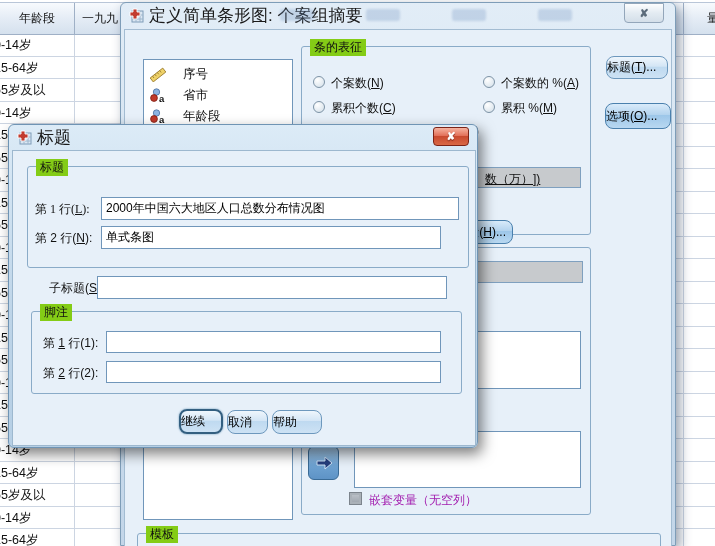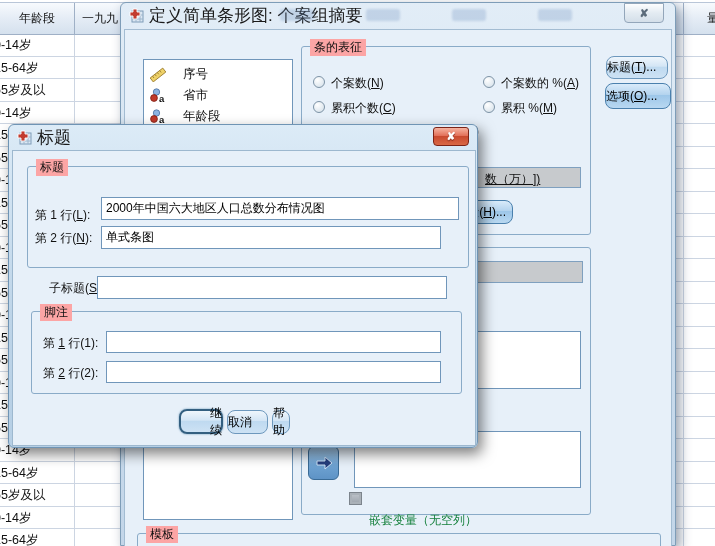--- a/index.html
+++ b/index.html
@@ -19,49 +19,49 @@
   .vline{position:absolute;top:34px;bottom:0;width:1px;background:#ccd5e2;}
   
   .dialog{position:absolute;border-radius:6px;}
   .frame{position:absolute;inset:0;border-radius:6px;border:1px solid #7e9db8;
     background:linear-gradient(#e2edf7,#c9dbec 60%,#c3d6e9);}
   .titlebar{position:absolute;left:0;top:0;right:0;height:26px;display:flex;align-items:center;
     padding-left:8px;gap:5px;}
   .titlebar .t-text{font-size:17px;color:#1a1a1a;white-space:nowrap;}
   .client{position:absolute;background:#e7f0f9;border:1px solid #a3bcd2;}
   .groupbox{position:absolute;border:1px solid #8aabc8;border-radius:3px;}
-  .gb-label{position:absolute;top:-8px;left:8px;background:#fca5a5;padding:0 4px;font-size:12px;white-space:nowrap;}
+  .gb-label{position:absolute;top:-8px;left:8px;background:#84cc16;padding:0 4px;font-size:12px;white-space:nowrap;}
   .txt{position:absolute;white-space:nowrap;font-size:12px;}
   .inputbox{position:absolute;background:#fff;border:1px solid #7096ba;font-size:12px;
     font-family:"Liberation Sans",sans-serif;padding:2px 4px;box-sizing:border-box;}
   .grayfield{position:absolute;background:#c7cacd;border:1px solid #7fa0bf;box-sizing:border-box;
     overflow:hidden;font-size:12px;line-height:18px;white-space:nowrap;}
   .btn{position:absolute;display:flex;align-items:center;
     background:linear-gradient(#eff6fc,#d3e5f5 45%,#bed9f0 46%,#cde2f4);
     border:1px solid #6d98bd;border-radius:8px;font-size:12px;color:#000;box-sizing:border-box;cursor:default;}
-  .btn.hl{background:linear-gradient(#d9ebfa,#b3d3ee 45%,#9cc6e9 46%,#b9d8f1);border-color:#4a80ad;}
+  .btn.hl{background:linear-gradient(#d9ebfa,#b3d3ee 45%,#9cc6e9 46%,#b9d8f1);border-color:#4a80ad;margin-top:20px;}
   .btn.default{border:2px solid #335f80;box-shadow:0 0 2px #5a8cb0;}
   .radio{position:absolute;width:12px;height:12px;border-radius:50%;
     border:1px solid #7d93a6;background:radial-gradient(circle at 35% 30%,#fff,#dfe8ef 70%,#c7d4de);box-sizing:border-box;}
   .checkbox{position:absolute;width:13px;height:13px;border:1px solid #7c848c;
     background:linear-gradient(#c0c6cd,#9ba2aa);box-shadow:inset 0 0 0 2px #aab1b8;box-sizing:border-box;}
   .list{position:absolute;background:#fff;border:1px solid #7096ba;overflow:hidden;}
   .list-item{position:relative;height:20px;display:flex;align-items:center;gap:17px;padding:1px 4px 0 6px;}
   .list-item span{font-size:12.5px;white-space:nowrap;}
   .closebtn{position:absolute;display:flex;align-items:center;justify-content:center;
     border-radius:0 0 4px 4px;box-sizing:border-box;}
   .closebtn.pale{background:linear-gradient(#fcfdfe,#e3ebf2 50%,#d4dfe9);border:1px solid #93a6ba;
     color:#5b6b7a;font-size:11px;font-weight:bold;}
   .closebtn.red{background:linear-gradient(#f6b3a0,#e2715a 45%,#c94a2f 50%,#d96845);border:1px solid #7c2417;
     color:#fff;font-size:11px;font-weight:bold;text-shadow:0 1px 1px #7a1f10;border-radius:3px 3px 4px 4px;}
   .ghost{position:absolute;width:34px;height:12px;border-radius:3px;background:rgba(110,145,190,.28);filter:blur(1px);}
   .arrowbtn{position:absolute;display:flex;align-items:center;justify-content:center;
     background:linear-gradient(#a9cdec,#6fa3d2 55%,#5e93c6);border:1px solid #3a6b96;border-radius:6px;box-sizing:border-box;}
   u{text-decoration:underline;}
-  .gray-text{color:#15803d;margin-top:20px;}
+  .gray-text{color:#a21caf;}
 </style>
 </head>
 <body>
 
 <div id="screen">
 
   <div class="grid">
     <div class="grid-rows">
         <div class="grid-row">
           <span class="cell-label">0-14岁</span>
@@ -261,41 +261,41 @@
       </svg>
       <span class="t-text">标题</span>
     </div>
     <div class="closebtn red" style="right:9px;top:3px;width:36px;height:19px;">✘</div>
 
     <div class="client" style="left:4px;top:26px;width:462px;height:294px;border-color:#9db8cf;">
 
       <div class="groupbox" style="left:14px;top:15px;width:440px;height:100px;">
         <span class="gb-label">标题</span>
       </div>
-      <span class="txt" style="left:22px;top:56px;">第 1 行(<u>L</u>):</span>
+      <span class="txt" style="left:22px;top:50px;font-family:Liberation Serif, serif;">第 1 行(<u>L</u>):</span>
       <input class="inputbox" style="left: 88px; top: 46px; width: 358px; height: 23px;" value="2000年中国六大地区人口总数分布情况图">
       <span class="txt" style="left:22px;top:79px;">第 2 行(<u>N</u>):</span>
       <input class="inputbox" style="left: 88px; top: 75px; width: 340px; height: 23px;" value="单式条图">
 
       <span class="txt" style="left:36px;top:129px;">子标题(<u>S</u>):</span>
       <input class="inputbox" style="left: 84px; top: 125px; width: 350px; height: 23px;" value="">
 
       <div class="groupbox" style="left:18px;top:160px;width:429px;height:81px;">
         <span class="gb-label">脚注</span>
       </div>
       <span class="txt" style="left:30px;top:184px;">第 <u>1</u> 行(1):</span>
       <input class="inputbox" style="left: 93px; top: 180px; width: 335px; height: 22px;" value="">
       <span class="txt" style="left:30px;top:214px;">第 <u>2</u> 行(2):</span>
       <input class="inputbox" style="left: 93px; top: 210px; width: 335px; height: 22px;" value="">
 
-      <div class="btn default" style="left:166px;top:258px;width:44px;height:25px;padding-left:29px;">
+      <div class="btn default" style="left:166px;top:258px;width:44px;height:25px;">
         <span>继续</span>
       </div>
       <div class="btn" style="left:214px;top:259px;width:41px;height:24px;">
         <span>取消</span>
       </div>
-      <div class="btn" style="left:259px;top:259px;width:18px;height:24px;">
+      <div class="btn" style="left:259px;top:259px;width:50px;height:24px;">
         <span>帮助</span>
       </div>
     </div>
   </div>
 
 </div>
 
 </body></html>

